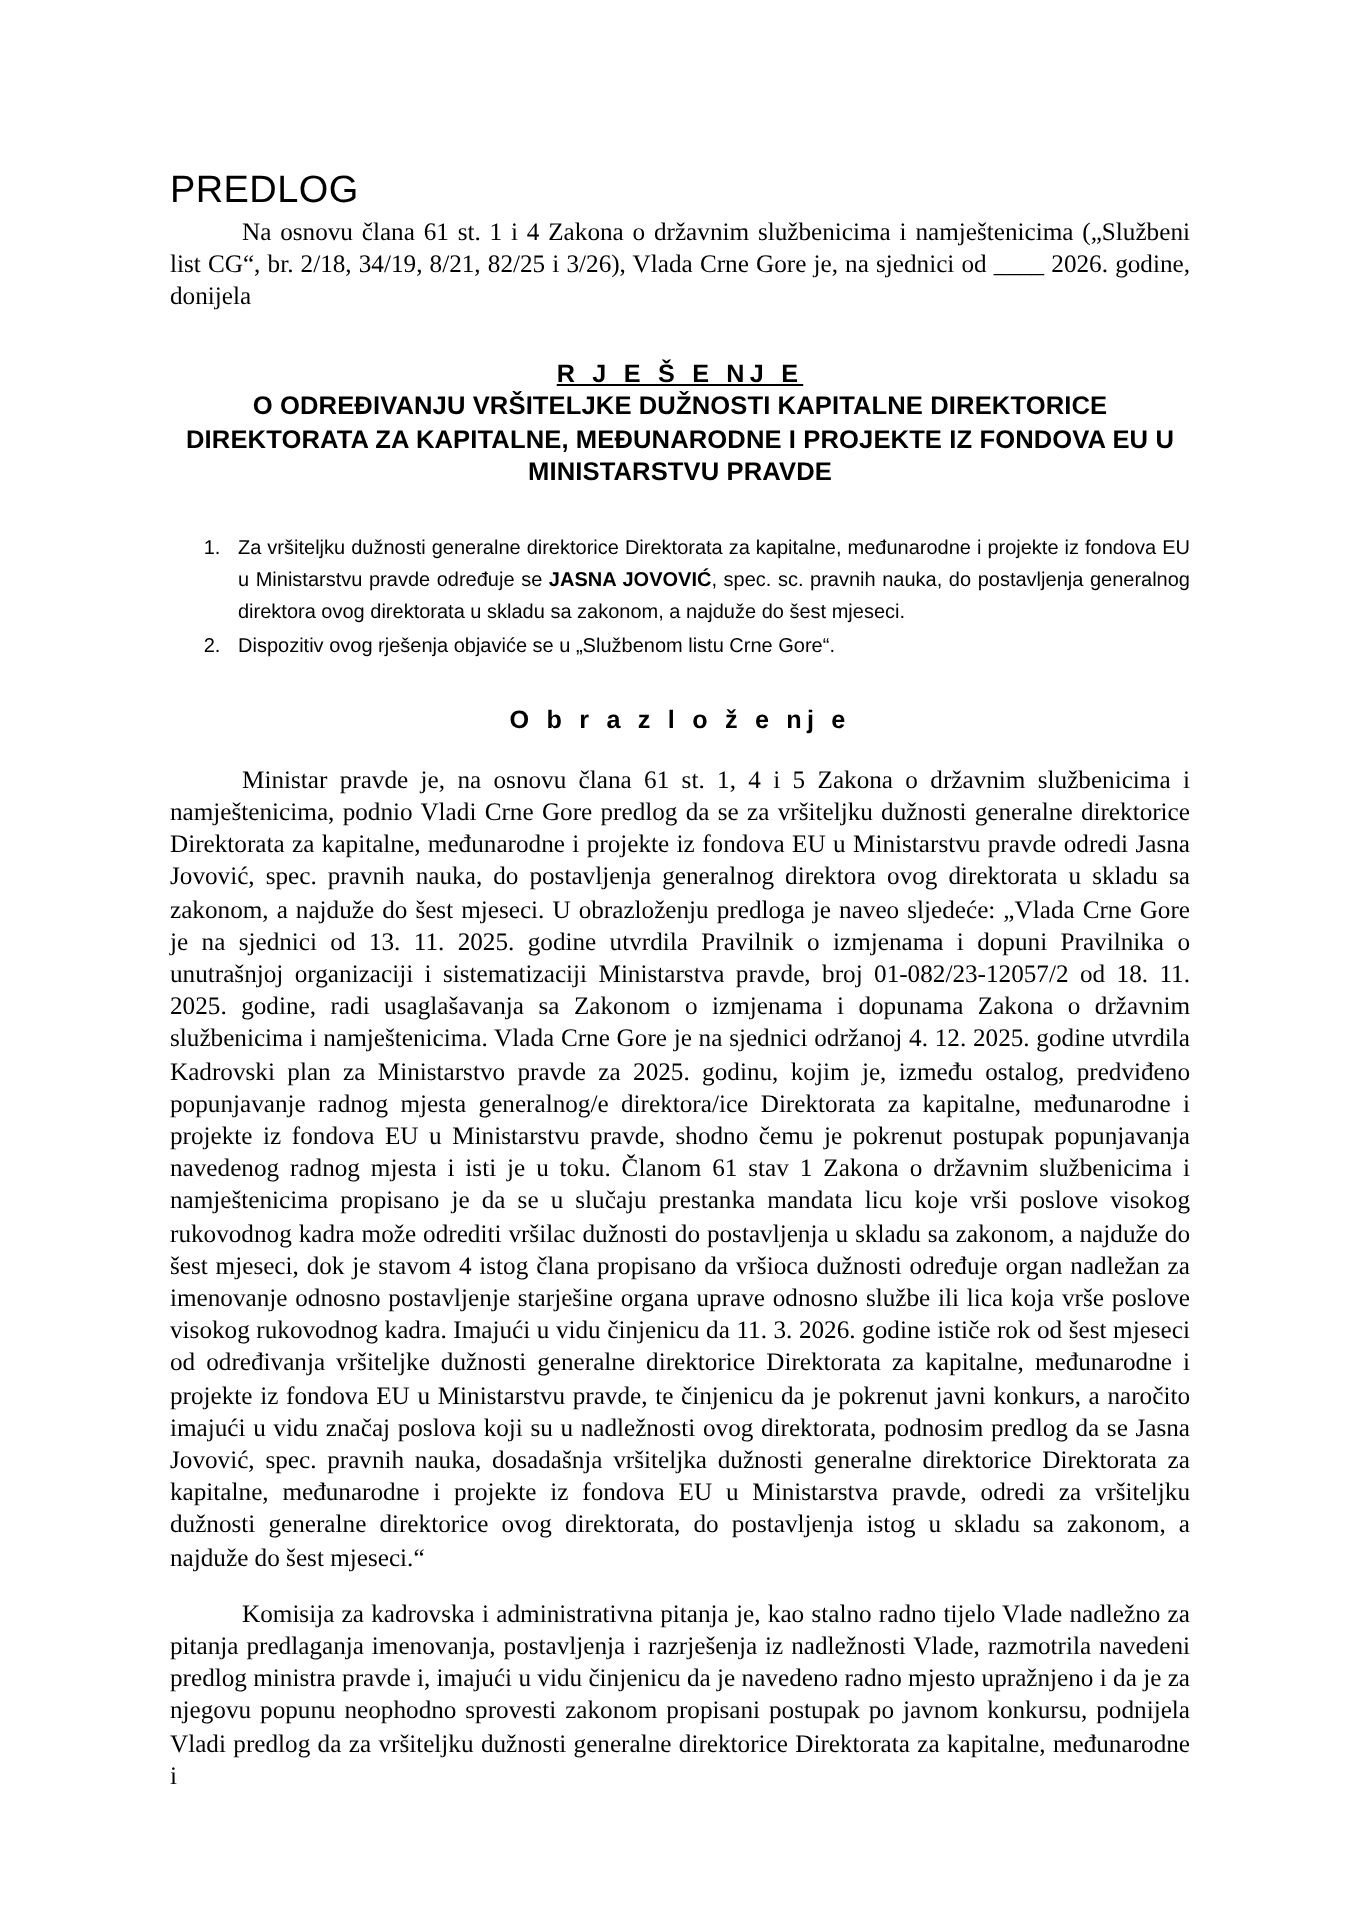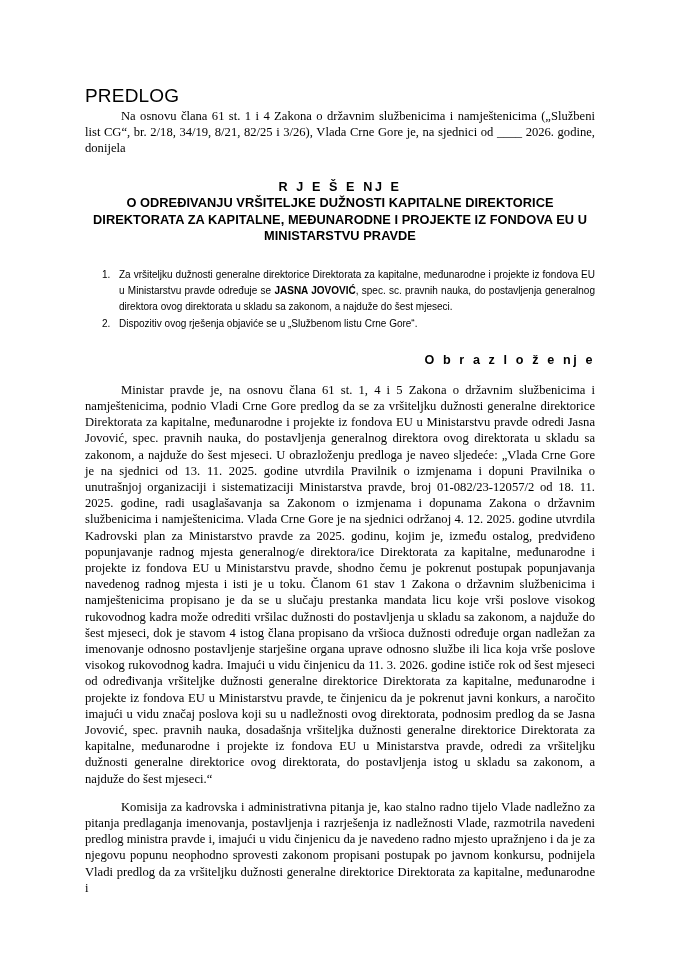--- a/index.html
+++ b/index.html
@@ -52,20 +52,21 @@
     margin-top: 22px;
     margin-bottom: 0;
     text-align: center;
   }
   .title-main {
     font-weight: bold;
     font-size: 12.6px;
     line-height: 16.6px;
     letter-spacing: 2.6px;
     margin: 0;
+    text-decoration: underline;
   }
   .title-sub {
     font-weight: bold;
     font-size: 12.8px;
     line-height: 16.6px;
     letter-spacing: 0.05px;
     margin: 0;
   }
   ol.items {
     margin: 22px 0 0 0;
@@ -79,21 +80,21 @@
     padding-left: 6px;
     margin: 0;
   }
   ol.items > li::marker {
     font-weight: normal;
   }
   .bold-name {
     font-weight: bold;
   }
   .section-heading {
-    text-align: right;
+    text-align: center;
     font-weight: bold;
     font-size: 12.6px;
     letter-spacing: 2.6px;
     margin: 20px 0 0 0;
     line-height: 16px;
   }
   .body-block {
     margin-top: 14px;
   }
   .body-block .para + .para {

